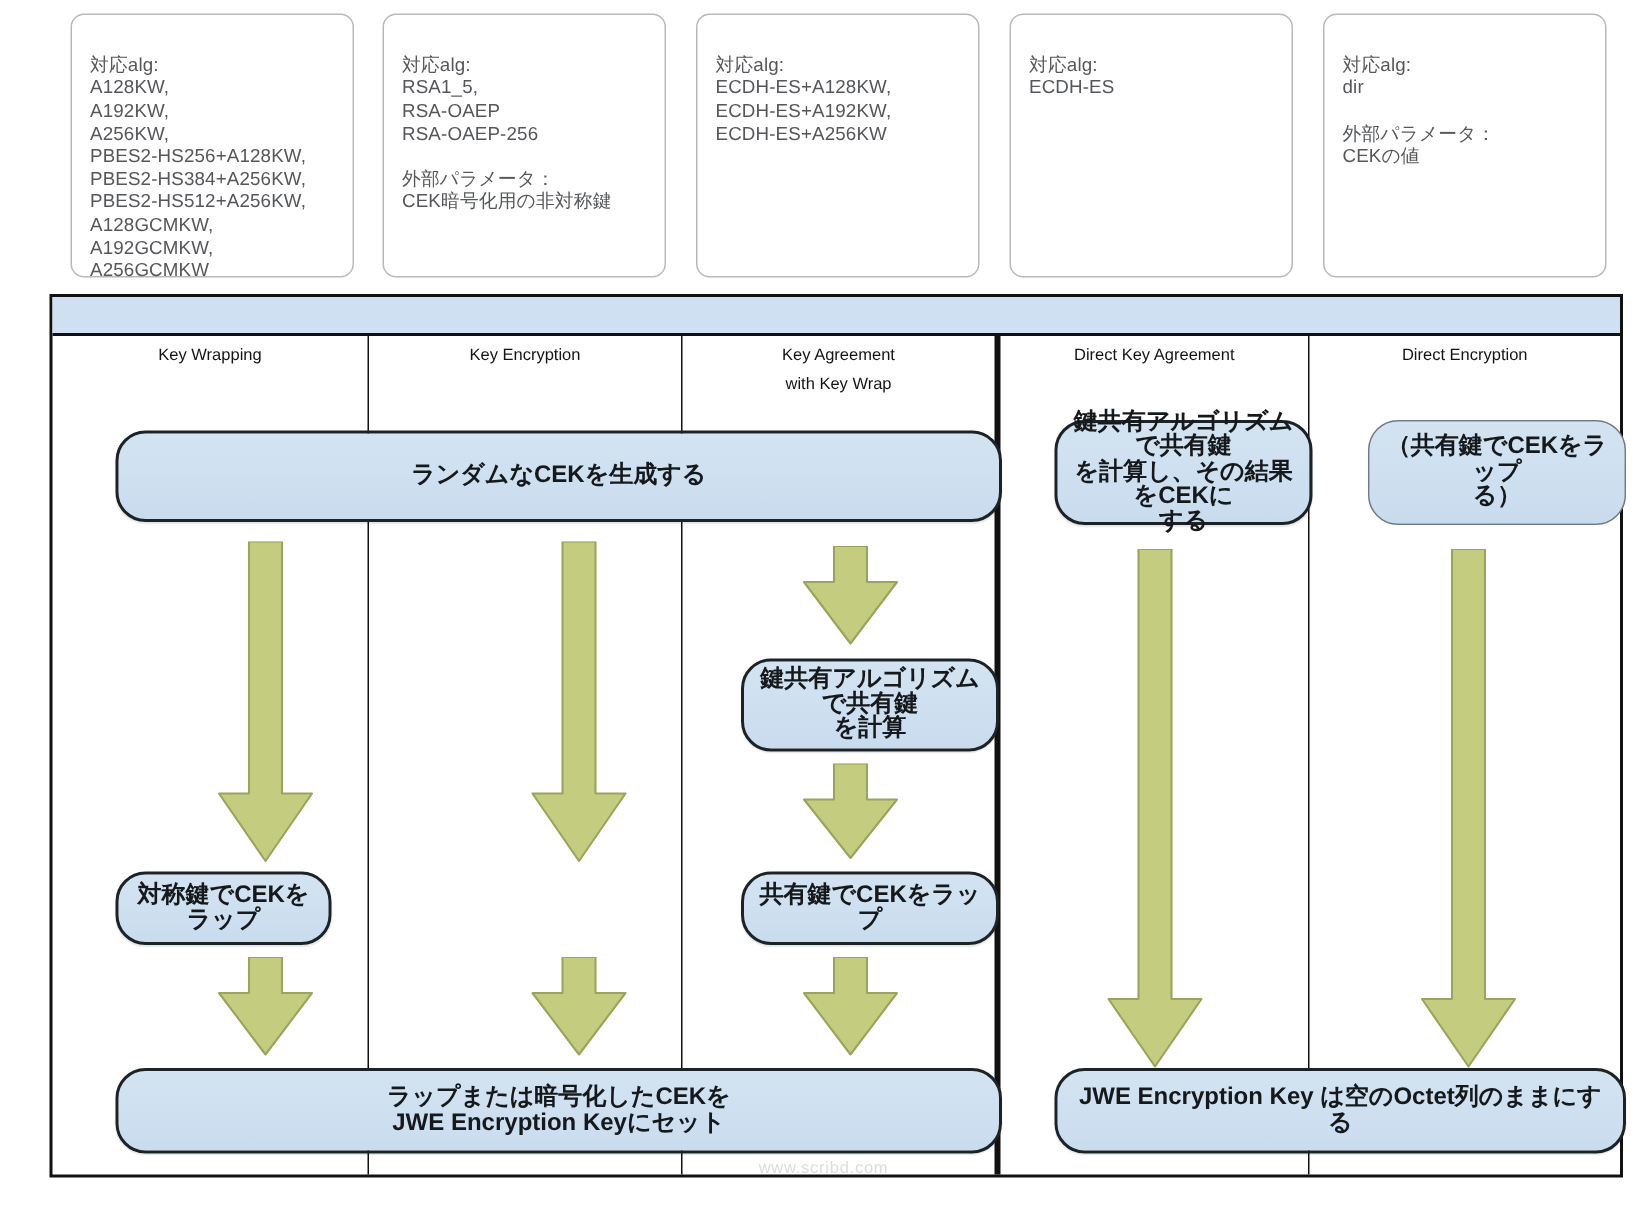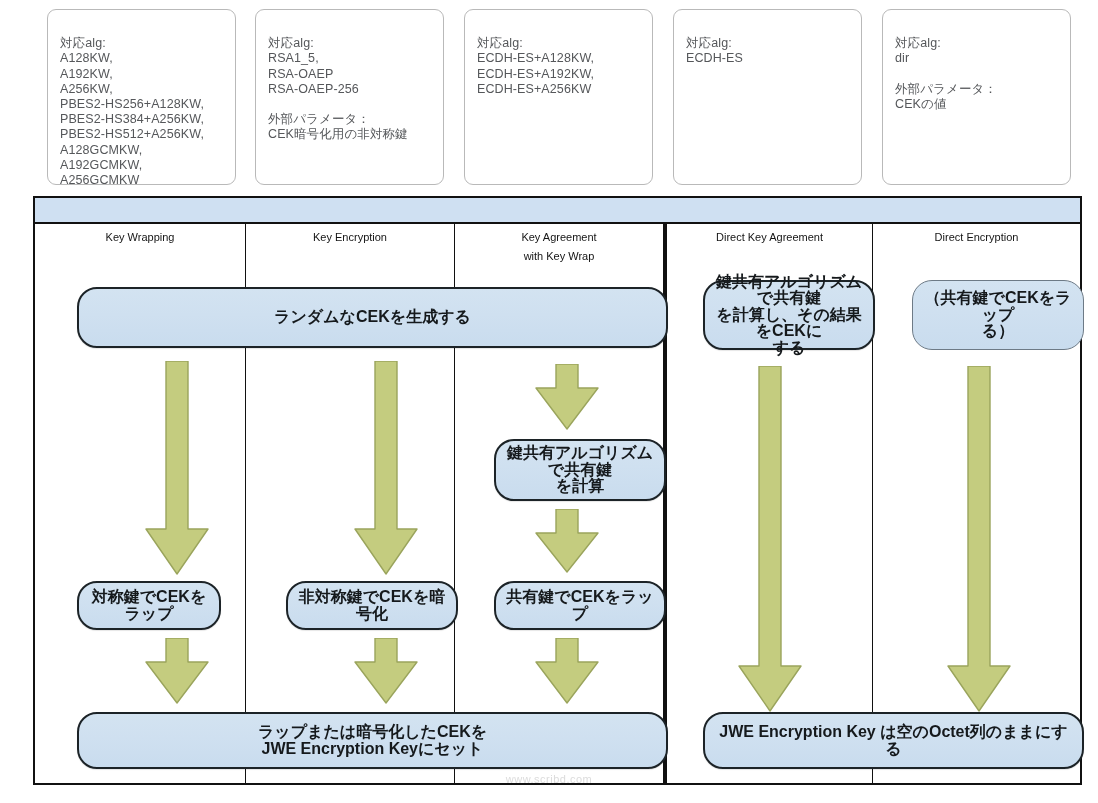--- a/index.html
+++ b/index.html
@@ -279,21 +279,20 @@
       </svg>
     </div>
 
     <div class="arrow" style="left:909px; top:168px;">
       <svg width="70" height="348" viewBox="0 0 70 348">
         <path d="M24,0 L46,0 L46,300 L66,300 L35,345 L4,300 L24,300 Z" fill="#c4cc7f" stroke="#9aa45c" stroke-width="1.4" stroke-linejoin="round"></path>
       </svg>
     </div>
 
     <div class="pbox" style="left:22px; top:383px; width:144px; height:49px;">対称鍵でCEKをラップ</div>
-    <div class="pbox" style="left:231px; top:383px; width:172px; height:49px;">非対称鍵でCEKを暗号化</div>
     <div class="pbox" style="left:439px; top:383px; width:172px; height:49px;">共有鍵でCEKをラップ</div>
 
     <div class="arrow" style="left:107px; top:440px;">
       <svg width="70" height="68" viewBox="0 0 70 68">
         <path d="M24,0 L46,0 L46,24 L66,24 L35,65 L4,24 L24,24 Z" fill="#c4cc7f" stroke="#9aa45c" stroke-width="1.4" stroke-linejoin="round"></path>
       </svg>
     </div>
     <div class="arrow" style="left:316px; top:440px;">
       <svg width="70" height="68" viewBox="0 0 70 68">
         <path d="M24,0 L46,0 L46,24 L66,24 L35,65 L4,24 L24,24 Z" fill="#c4cc7f" stroke="#9aa45c" stroke-width="1.4" stroke-linejoin="round"></path>

